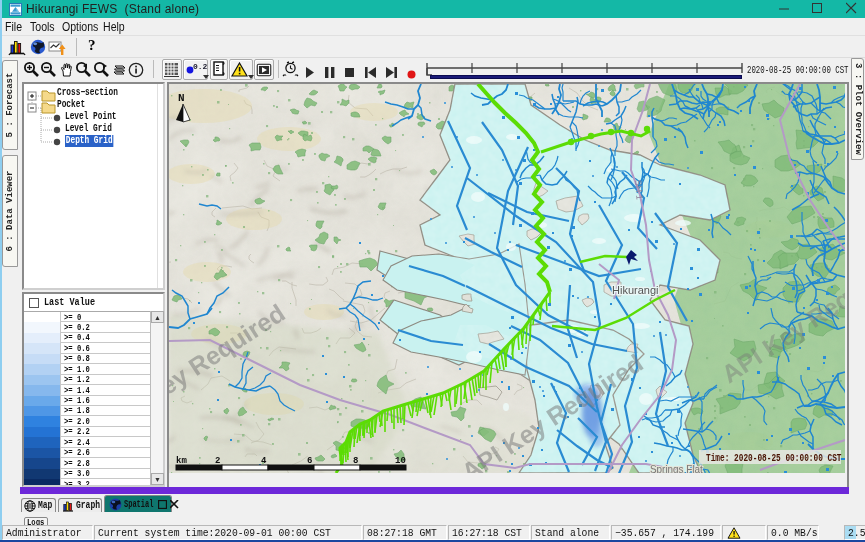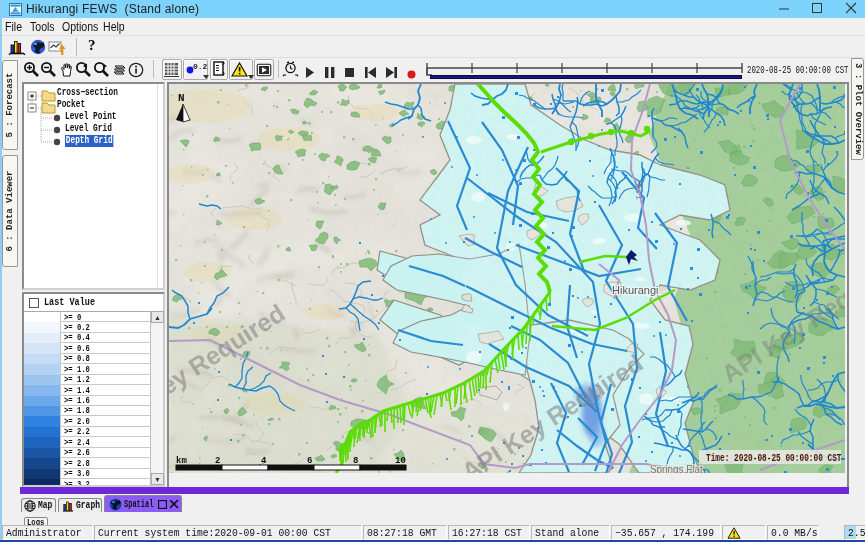--- a/index.html
+++ b/index.html
@@ -1,17 +1,17 @@
 <!DOCTYPE html>
 <html><head><meta charset="utf-8"><style>
 *{margin:0;padding:0;box-sizing:border-box}
 html,body{width:865px;height:542px;overflow:hidden;background:#f0f0f0;font-family:"Liberation Sans",sans-serif}
 #win{position:relative;width:865px;height:542px}
 .abs{position:absolute}
-#titlebar{left:0;top:0;width:865px;height:24px;background:#7dd3fc}
+#titlebar{left:0;top:0;width:865px;height:24px;background:#14b8a6}
 #title{left:26px;top:2px;font-size:12px;color:#222;letter-spacing:0.2px}
 #menubar{left:0;top:18px;width:865px;height:18px;background:#f0f0f0;font-size:12px;color:#111;border-bottom:1px solid #e0e0e0}
 .mi{position:absolute;top:2px;transform:scaleX(0.88);transform-origin:0 0}
 #toolbar1{left:0;top:36px;width:865px;height:22px;background:#f0f0f0;border-bottom:1px solid #ddd}
 #tb2{left:20px;top:58px;width:829px;height:24px;background:#f0f0f0}
 .ticon{position:absolute;top:3px}
 .tbtn{position:absolute;top:1px;height:21px;background:#f2f2f2;border:1px solid #aaa;border-radius:2px;box-shadow:inset 1px 1px 0 #fff}
 .sep{position:absolute;top:2px;width:1px;height:18px;background:#bbb}
 #lefttabs{left:0;top:58px;width:20px;height:467px;background:#f0f0f0}
 .vtab{position:absolute;left:2px;width:16px;background:#f7f7f2;border:1px solid #999;border-radius:3px 0 0 3px;}
@@ -1627,21 +1627,21 @@
       </div>
     <div class="btab" style="left:38px;top:4px;width:44px;height:14px">
         <span style="position:absolute;left:3px;top:1px"><svg width="12" height="12" viewBox="0 0 12 12">
             <path d="M1,11 L11,11" stroke="#111" stroke-width="1.2"></path>
             <rect x="1.8" y="4.5" width="2" height="6" fill="#1535d8" stroke="#111" stroke-width="0.7"></rect>
             <rect x="4.6" y="2" width="2" height="8.5" fill="#ffe000" stroke="#111" stroke-width="0.7"></rect>
             <rect x="7.4" y="3.4" width="2" height="7.1" fill="#e01515" stroke="#111" stroke-width="0.7"></rect>
           </svg></span>
         <span class="tlb" style="left:17px">Graph</span>
       </div>
-    <div class="btab" style="left:84px;top:1px;width:78px;height:17px;background:#8b5cf6">
+    <div class="btab" style="left:84px;top:1px;width:68px;height:17px;background:#0f766e">
         <span style="position:absolute;left:4px;top:2px"><svg width="13" height="13" viewBox="0 0 16 16">
             <circle cx="8" cy="8" r="7.3" fill="#1a3fa8"></circle>
             <path d="M2,5 Q5,2 8,3 Q12,4 13,2.5 Q15,5 14,8 Q12,7 10,9 Q8,12 10,14 Q6,15 4,12 Q6,10 4,8 Q2,8 2,5" fill="#0a1020"></path>
             <ellipse cx="5.5" cy="5" rx="2.3" ry="1.6" fill="#4a7ae0" opacity="0.8"></ellipse>
           </svg></span>
         <span class="tlb" style="left:19px;top:3px;transform:scaleX(0.7)">Spatial</span>
       <svg style="position:absolute;left:53px;top:4px" width="9" height="9">
           <rect x="0.5" y="0.5" width="8" height="8" fill="none" stroke="#111" stroke-width="1.3"></rect>
         </svg>
       <svg style="position:absolute;left:65px;top:4px" width="9" height="9">

